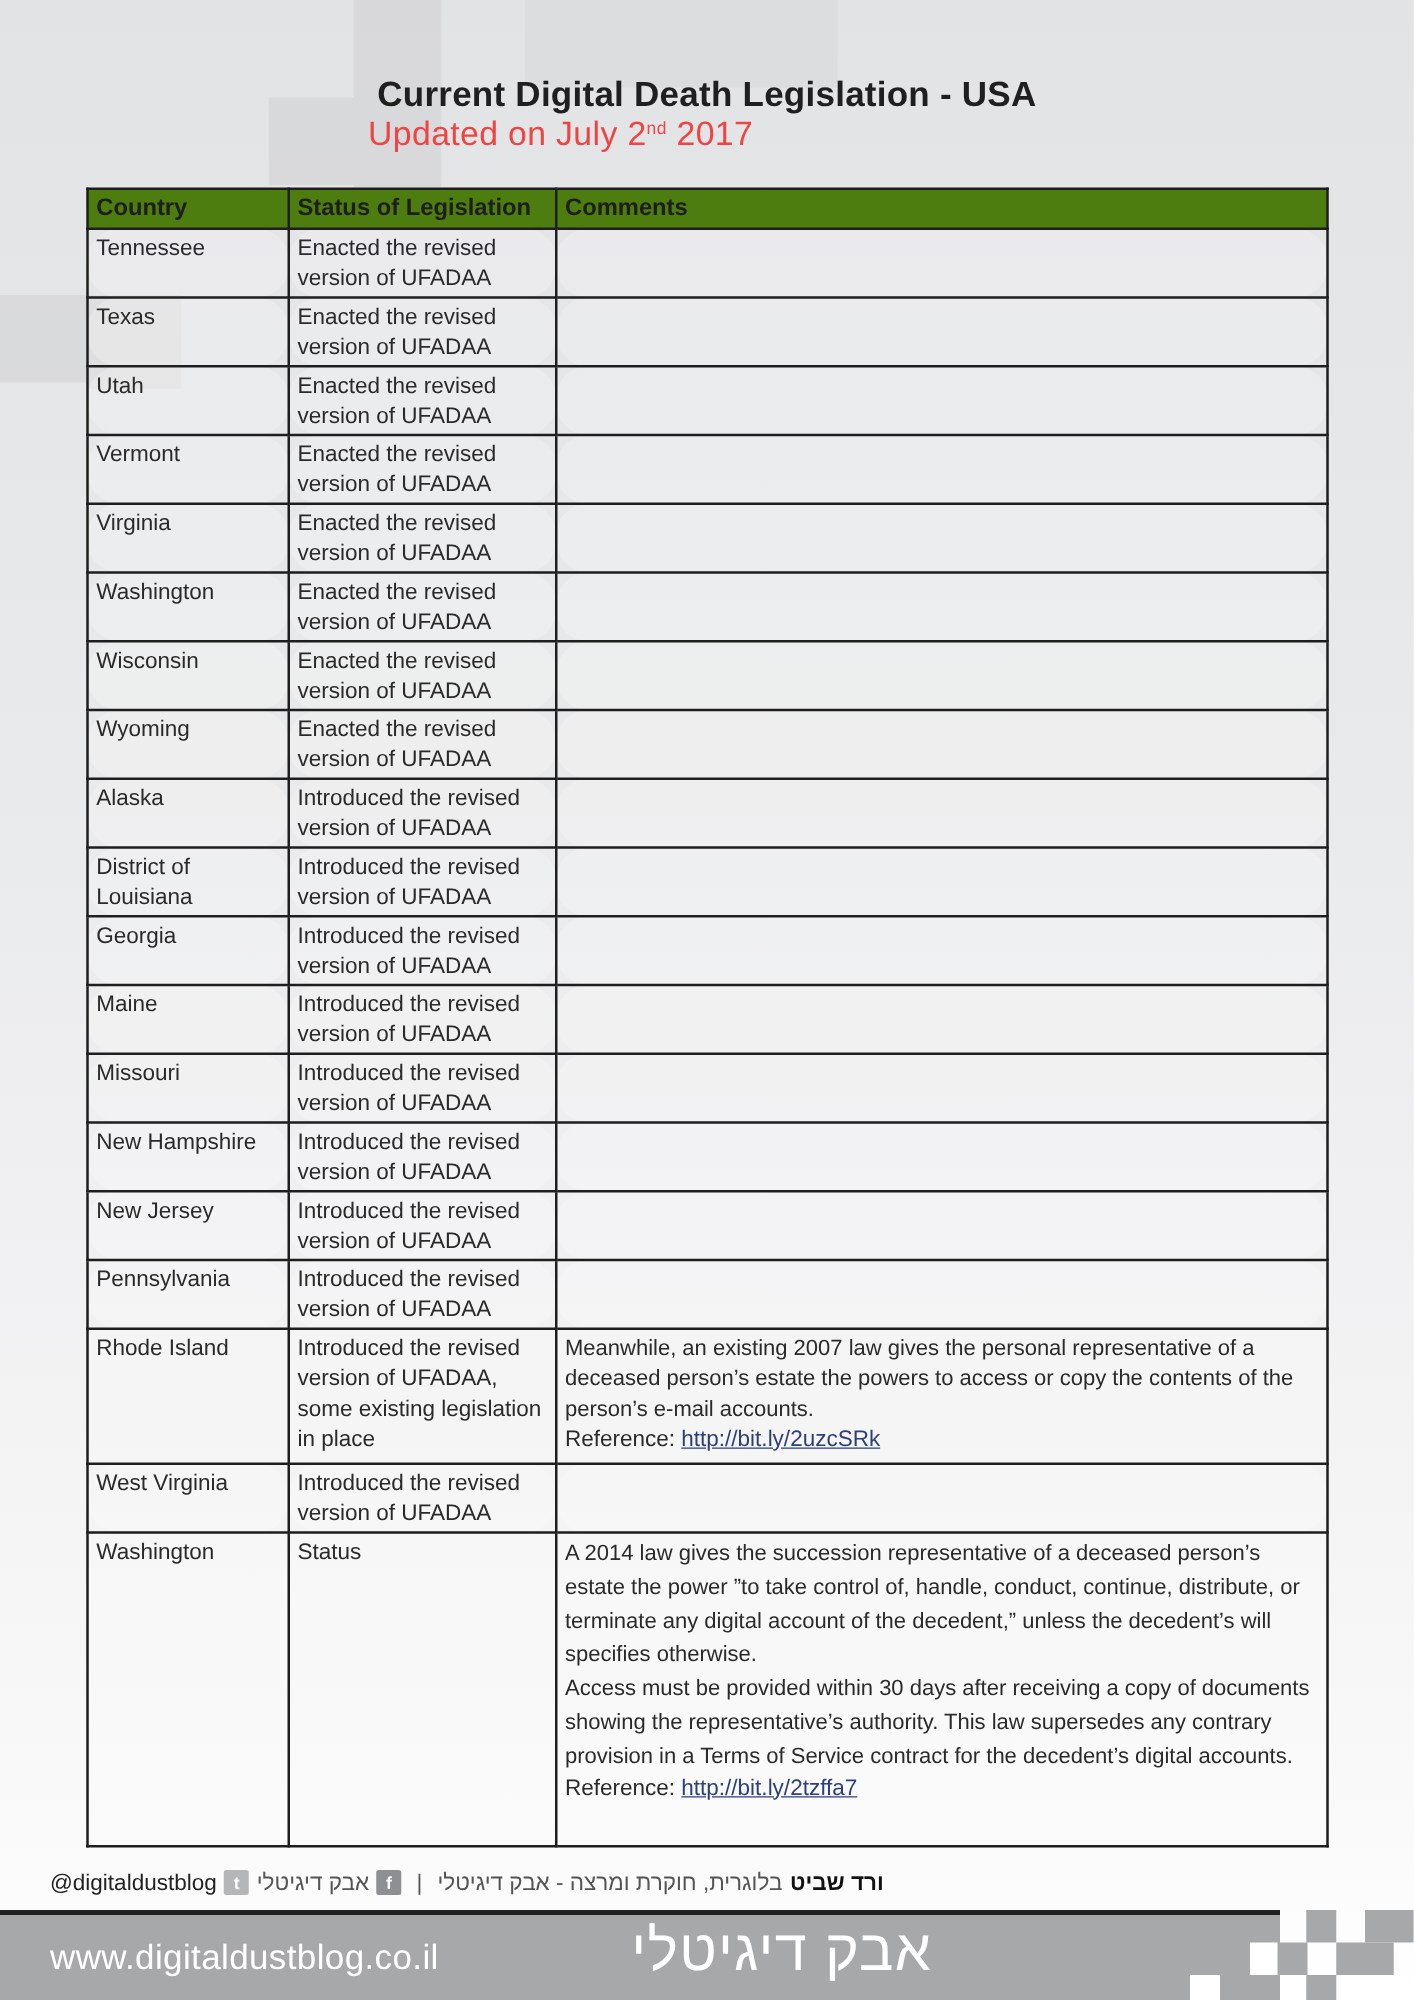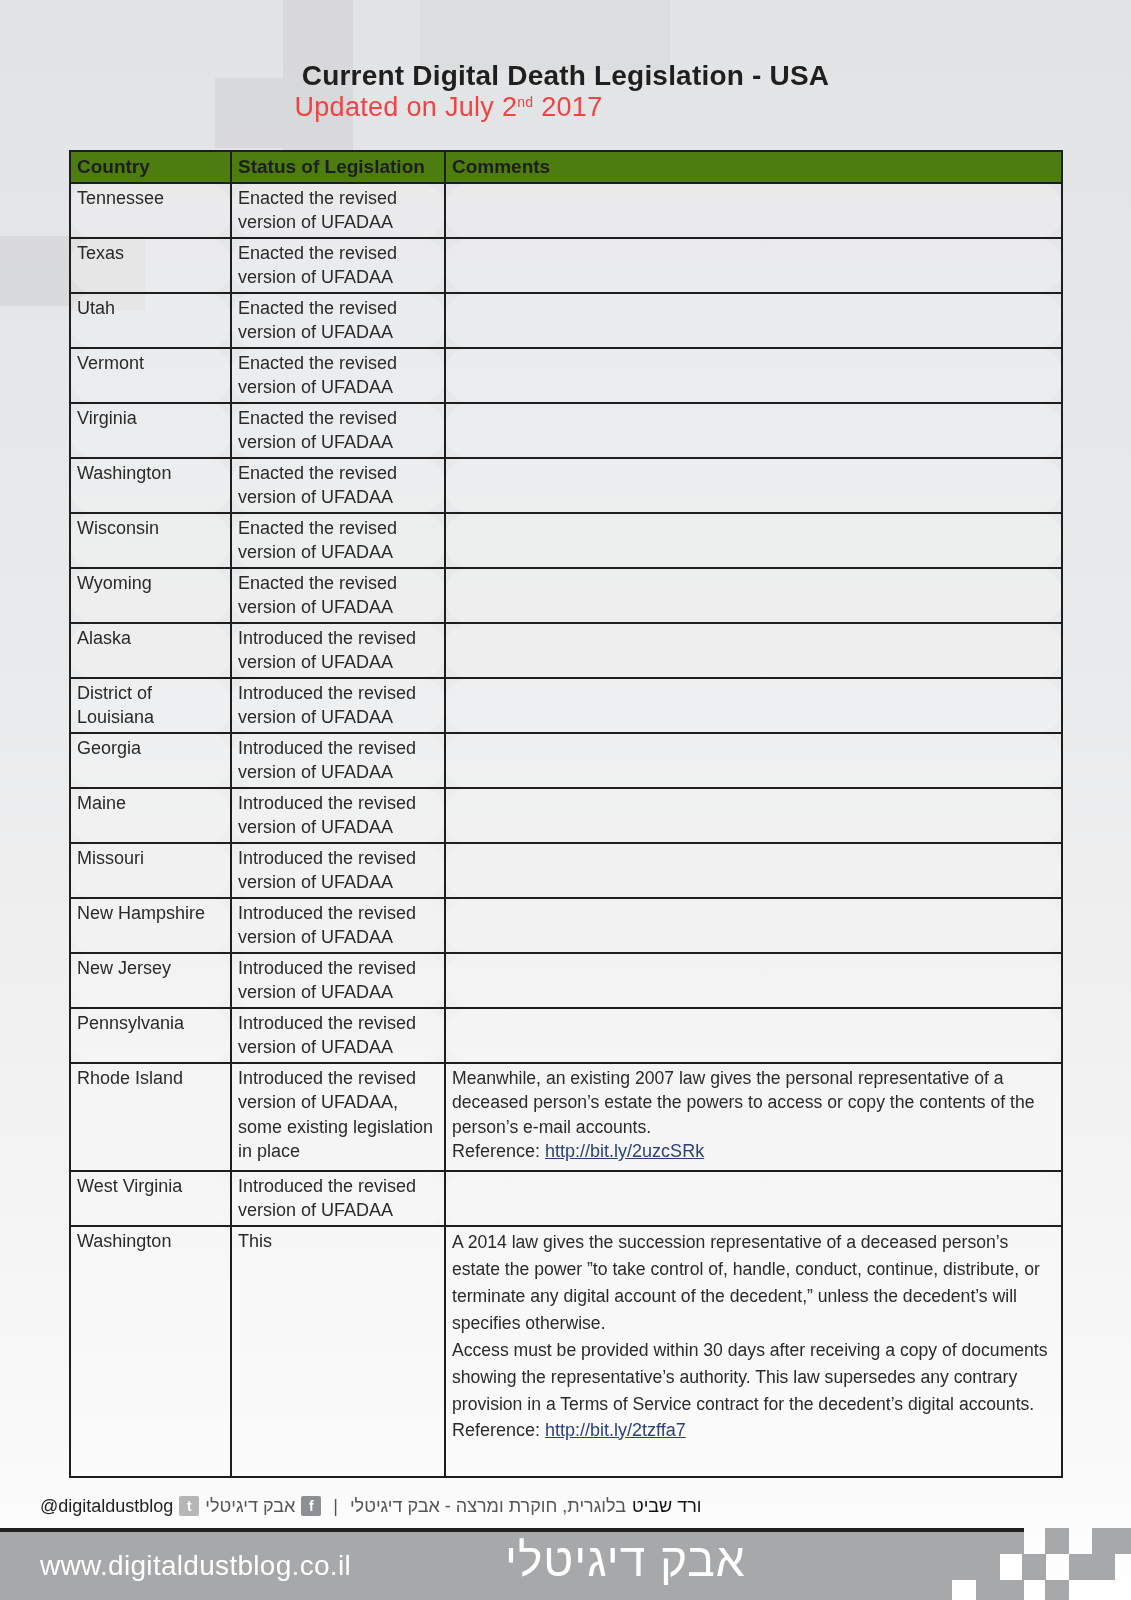--- a/index.html
+++ b/index.html
@@ -52,21 +52,21 @@
     white-space: nowrap;
   }
   .social-line .handle { color: #222; }
   .sicon {
     display: inline-block; width: 20px; height: 20px; background: #8e8f92;
     color: #fff; font-size: 14px; font-weight: bold; text-align: center; line-height: 20px;
     border-radius: 2px;
   }
   .sicon.tw { background: #b5b6b8; }
   .he { direction: rtl; unicode-bidi: embed; color: #555; }
-  .he.bold { font-weight: normal; color: #111; }
+  .he.bold { font-weight: bold; color: #111; }
   .sep { color: #555; margin: 0 6px; }
 
   .footer-bar {
     position: absolute; top: 1528px; left: 0; width: 1024px; height: 72px;
     background: #a7a8aa; border-top: 4px solid #222;
   }
   .footer-url {
     position: absolute; top: 1550px; left: 40px; font-size: 28px; color: #fff;
     letter-spacing: 0.3px;
   }
@@ -195,21 +195,21 @@
         </span>
       </td>
     </tr>
     <tr class="std">
         <td>West Virginia</td>
         <td>Introduced the revised version of UFADAA</td>
         <td></td>
       </tr>
     <tr style="height:251px;">
       <td>Washington</td>
-      <td>This</td>
+      <td>Status</td>
       <td>
         <span class="comment-text long">A 2014 law gives the succession representative of a deceased person’s estate the power ”to take control of, handle, conduct, continue, distribute, or terminate any digital account of the decedent,” unless the decedent’s will specifies otherwise.
 Access must be provided within 30 days after receiving a copy of documents showing the representative’s authority. This law supersedes any contrary provision in a Terms of Service contract for the decedent’s digital accounts.</span>
         <span class="ref-line">
           <span>Reference: </span><a class="ref-link">http://bit.ly/2tzffa7</a>
         </span>
       </td>
     </tr>
   </tbody>
 </table>

